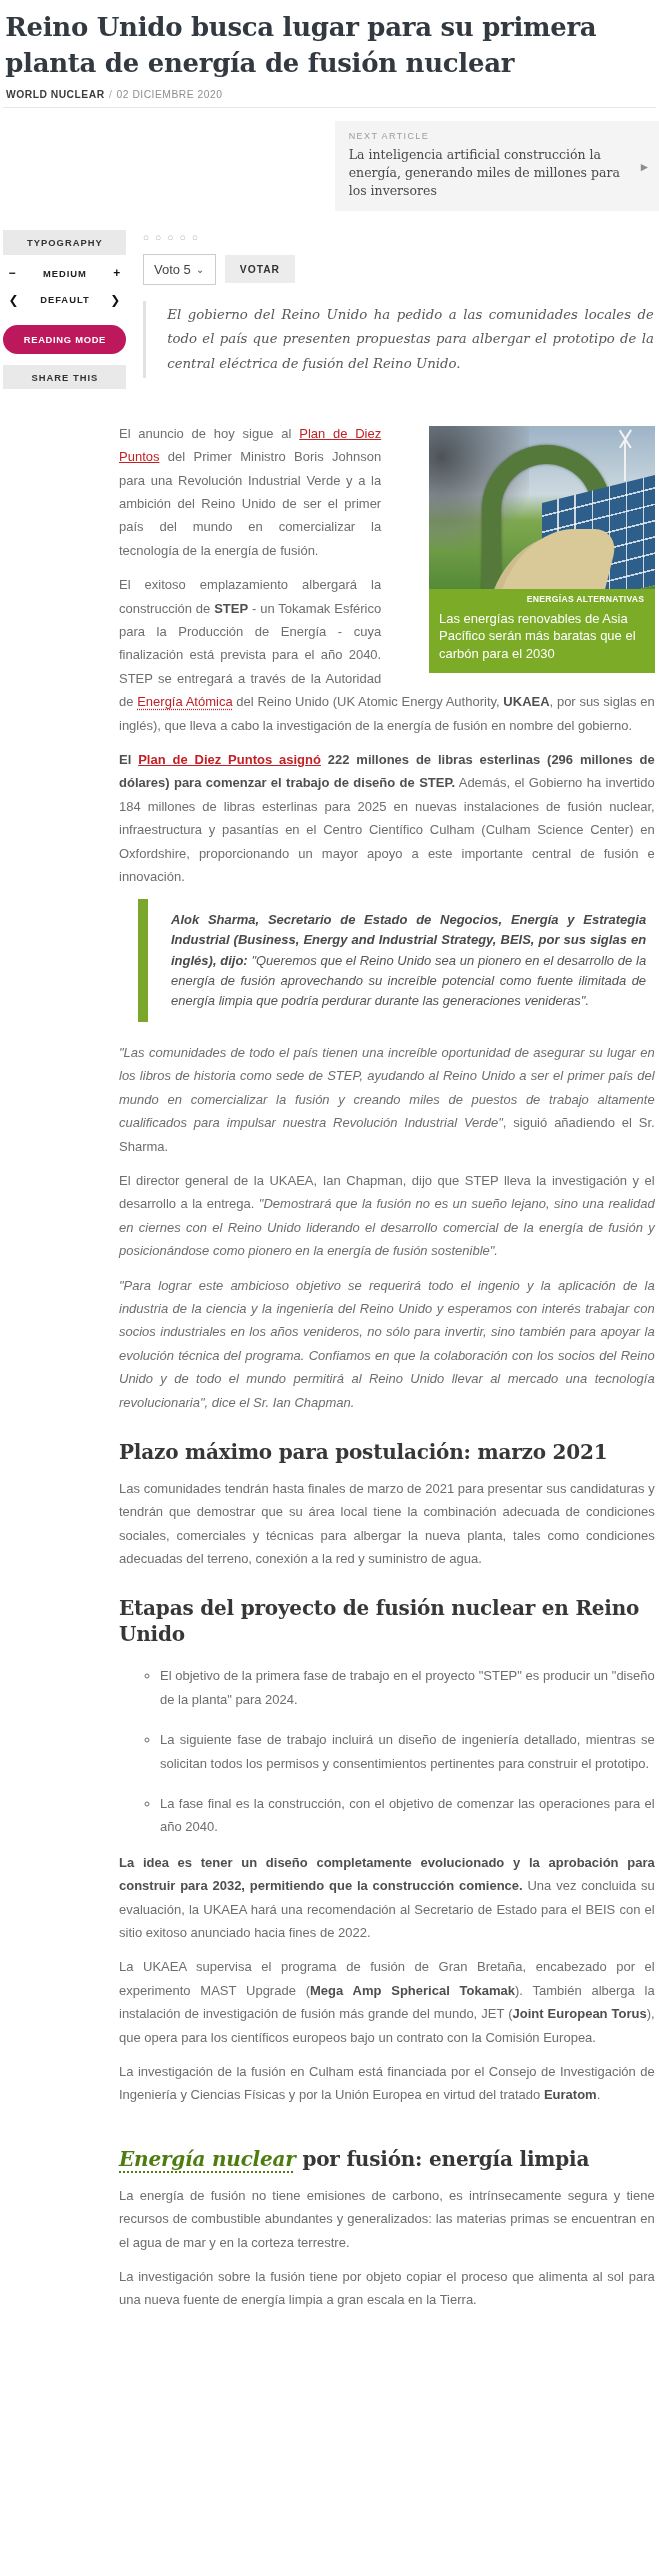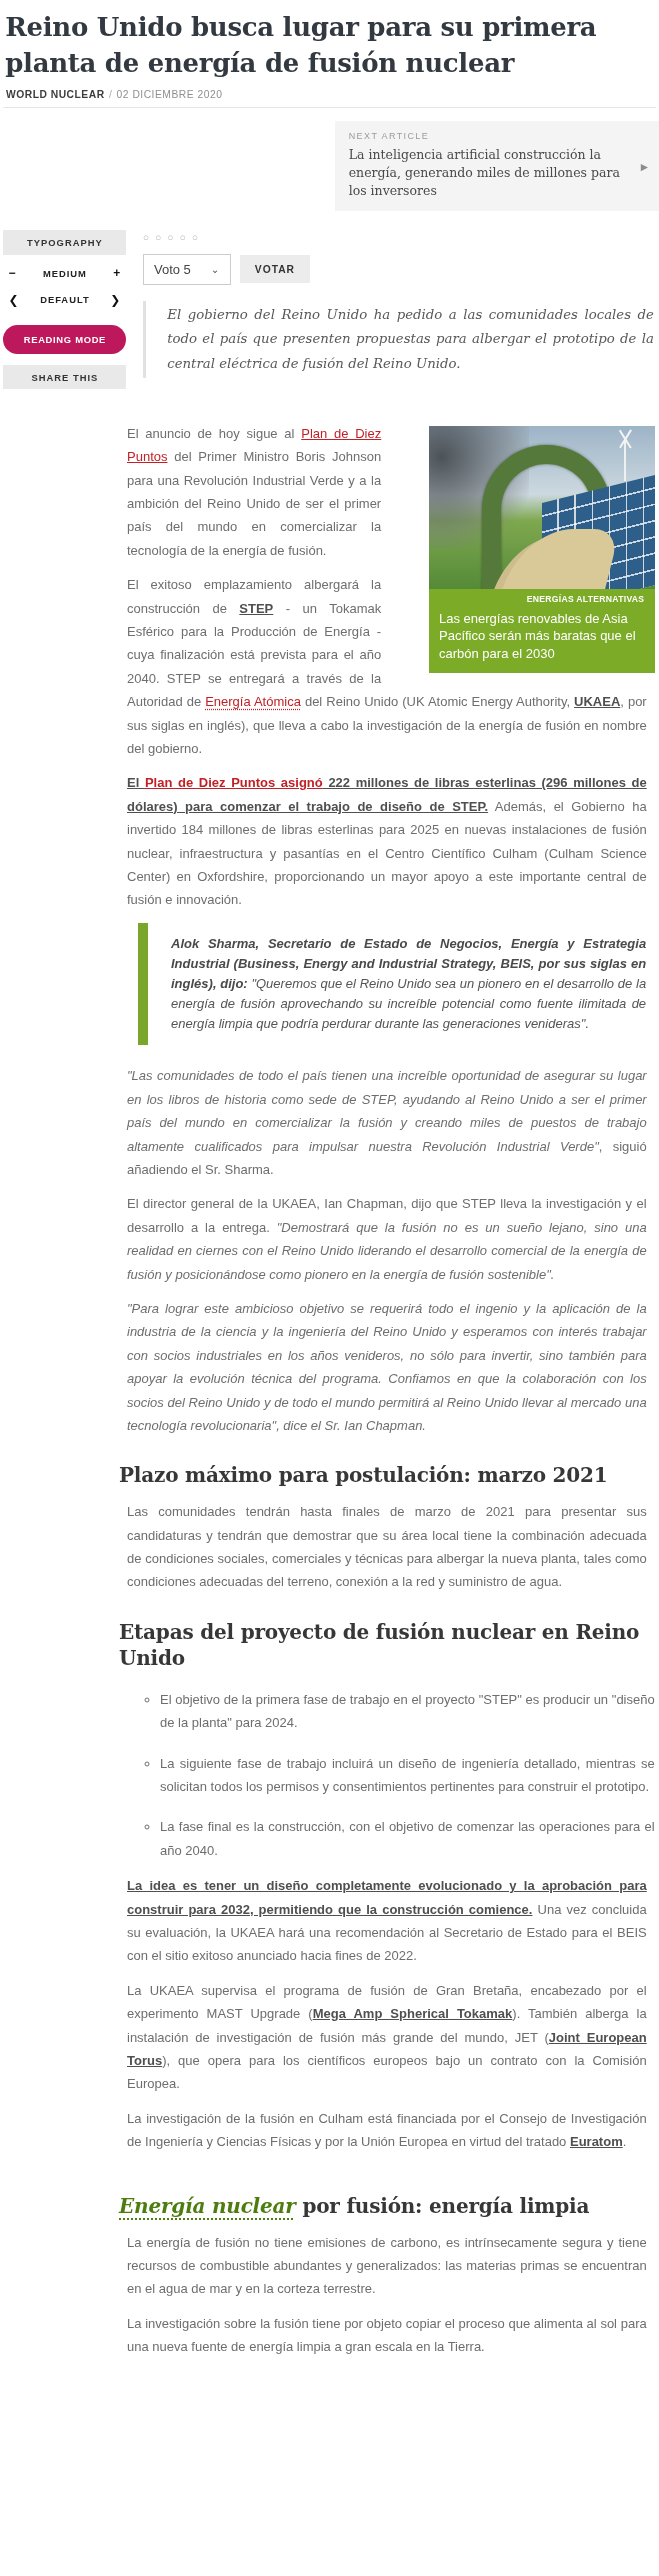--- a/index.html
+++ b/index.html
@@ -93,40 +93,40 @@
   .ctl-btn { font-size:12px; cursor:pointer; color:#111; line-height:1; }
   .btn-dark {
     display:block; width:100%; border:none; background:#be185d; color:#fff;
     font-family:inherit; font-size:9.4px; font-weight:700; letter-spacing:0.7px;
     padding:8.6px 0; border-radius:14.6px; text-align:center; margin:18px 0 11px; cursor:pointer;
   }
   .vote-area { flex:1; margin-left:16.3px; }
   .rating { color:#b9b9b9; font-size:10.3px; letter-spacing:6px; line-height:1; padding-top:2.6px; cursor:pointer; }
   .vote-row { display:flex; align-items:center; margin-top:11px; }
   .vote-select {
-    display:inline-flex; align-items:center; gap:20px; border:0.9px solid #ccc;
+    display:inline-flex; align-items:center; gap:5px; border:0.9px solid #ccc;
     padding:6.9px 10.3px; font-size:13px; color:#444; cursor:pointer; background:#fff;
   }
   .vote-select .caret { font-size:10.3px; color:#555; }
   .vote-btn {
     border:none; background:#ececec; color:#333; font-family:inherit; font-size:10.3px;
     font-weight:700; letter-spacing:1px; padding:8.6px 14.6px; margin-left:9.4px; cursor:pointer;
   }
   .lead {
     margin-top:16.3px; border-left:3.4px solid #e1e1e1; padding:1.7px 1.7px 1.7px 21.5px;
     font-family:"DejaVu Serif",serif; font-style:italic; font-size:13.3px;
     line-height:1.85; color:#585858; text-align:justify;
   }
 
   
   .article {
     margin:21.5px 4.3px 0 119px; font-size:13px; line-height:1.8; color:#6e6e6e;
     text-align:justify;
   }
-  .article p.para { margin:0 8px 11px; }
+  .article p.para { margin:0 0 11px; }
   h2.sec {
     font-family:"DejaVu Serif",serif; font-weight:700; font-size:20px; color:#373737;
     margin:25px 0 12px; line-height:1.3; text-align:left; letter-spacing:-0.2px;
   }
   h2.sec-extra { margin-top:39px; }
 
   .inset { float:right; width:258px; margin:4.3px 0 10.3px 15.5px; cursor:pointer;padding-left:32px; }
   .inset-photo {
     position:relative; height:163px; overflow:hidden;
     background:linear-gradient(180deg,#9db4c7 0%,#cdd9e0 42%,#7fa84f 58%,#558a38 100%);
@@ -165,21 +165,21 @@
   blockquote.quote {
     border-left:10.3px solid #7aa62b; margin:5.2px 0 19px 19px;
     padding:11px 8.6px 11px 23px; color:#555; font-size:13px; line-height:1.55;
     text-align:justify;
   }
   ul.phases { list-style:circle outside; margin:3.4px 0 12px; padding-left:41px; }
   ul.phases li { margin-bottom:4.3px;margin-top:17px; }
 
   
   .seg-n {}
-  .seg-b { font-weight:700; color:#4f4f4f;text-decoration:underline; }
+  .seg-b { font-weight:700; color:#4f4f4f; }
   .seg-i { font-style:italic; }
   .seg-bi { font-weight:700; font-style:italic; color:#4a4a4a; }
   .seg-l { color:#c32026; text-decoration:underline; cursor:pointer; }
   .seg-ld { color:#c32026; text-decoration:underline dotted; text-underline-offset:3.4px; cursor:pointer; }
   .seg-bl { color:#c32026; font-weight:700; text-decoration:underline; cursor:pointer; }
   .seg-hl { color:#4d7c0f; text-decoration:underline dotted; text-underline-offset:6px; cursor:pointer;font-style:italic; }
 </style>
 </head>
 <body>
 

